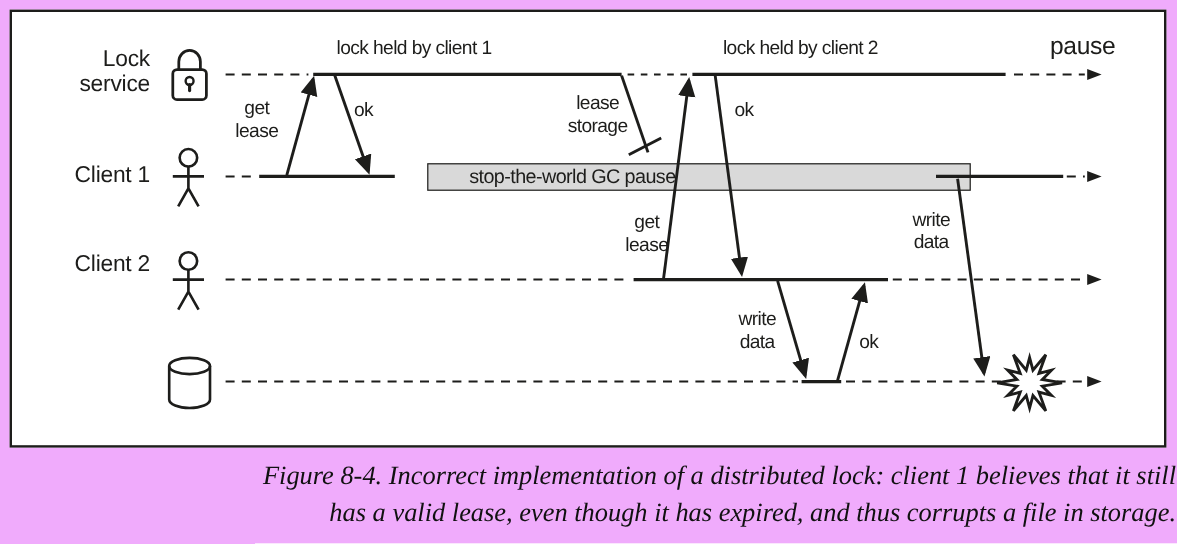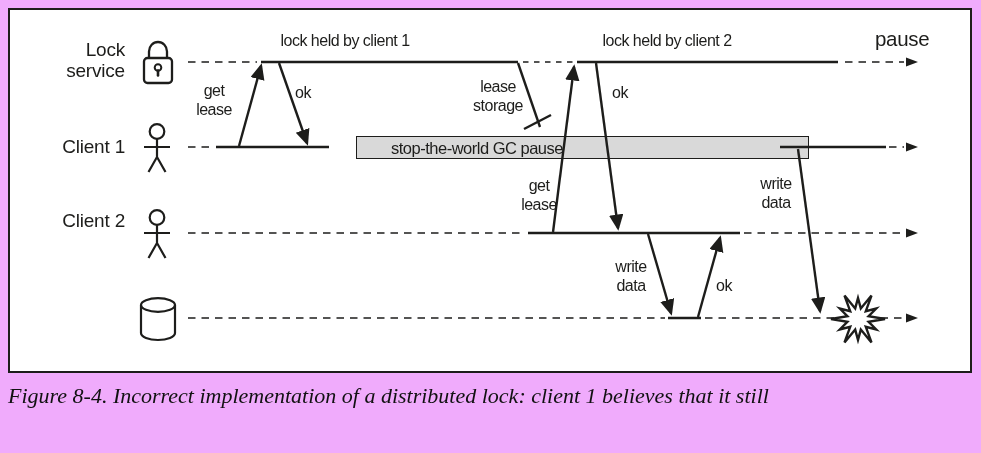--- a/index.html
+++ b/index.html
@@ -15,21 +15,21 @@
          z-index:4;white-space:nowrap;}
   .msg.center{transform:translateX(-50%);text-align:center;}
   #gc-box{position:absolute;left:328px;top:136px;width:451px;height:21px;
          background:#d9d9d9;border:1.5px solid #1d1d1b;z-index:2;margin-left:28px;}
   #gc-box .gc-text{position:absolute;left:0;top:50%;transform:translateY(-50%);
          width:240px;text-align:center;font-size:16.5px;letter-spacing:-0.5px;}
   #time-label{position:absolute;left:875px;top:27px;font-size:20.5px;
          letter-spacing:-0.3px;z-index:4;}
   #caption{position:absolute;left:8px;top:380px;width:972px;z-index:4;
          font-family:"Liberation Serif",serif;font-style:italic;
-         font-size:22px;line-height:31px;color:#111;}
+         font-size:22px;line-height:31px;color:#111;text-align:right;}
   #caption div{white-space:nowrap;}
   svg .ink{stroke:#1d1d1b;}
 </style>
 </head>
 <body>
 
 <div id="stage">
 
   <div id="diagram-border"></div>
 
@@ -146,15 +146,16 @@
   </div>
   <div class="msg" style="left:716px;top:276px;">ok</div>
 
   <div class="msg center" style="left:776px;top:174px;">
     <div>write</div>
     <div>data</div>
   </div>
 
   <div id="caption">
     <div>Figure 8-4. Incorrect implementation of a distributed lock: client 1 believes that it still</div>
+    <div>has a valid lease, even though it has expired, and thus corrupts a file in storage.</div>
   </div>
 
 </div>
 
 </body></html>

